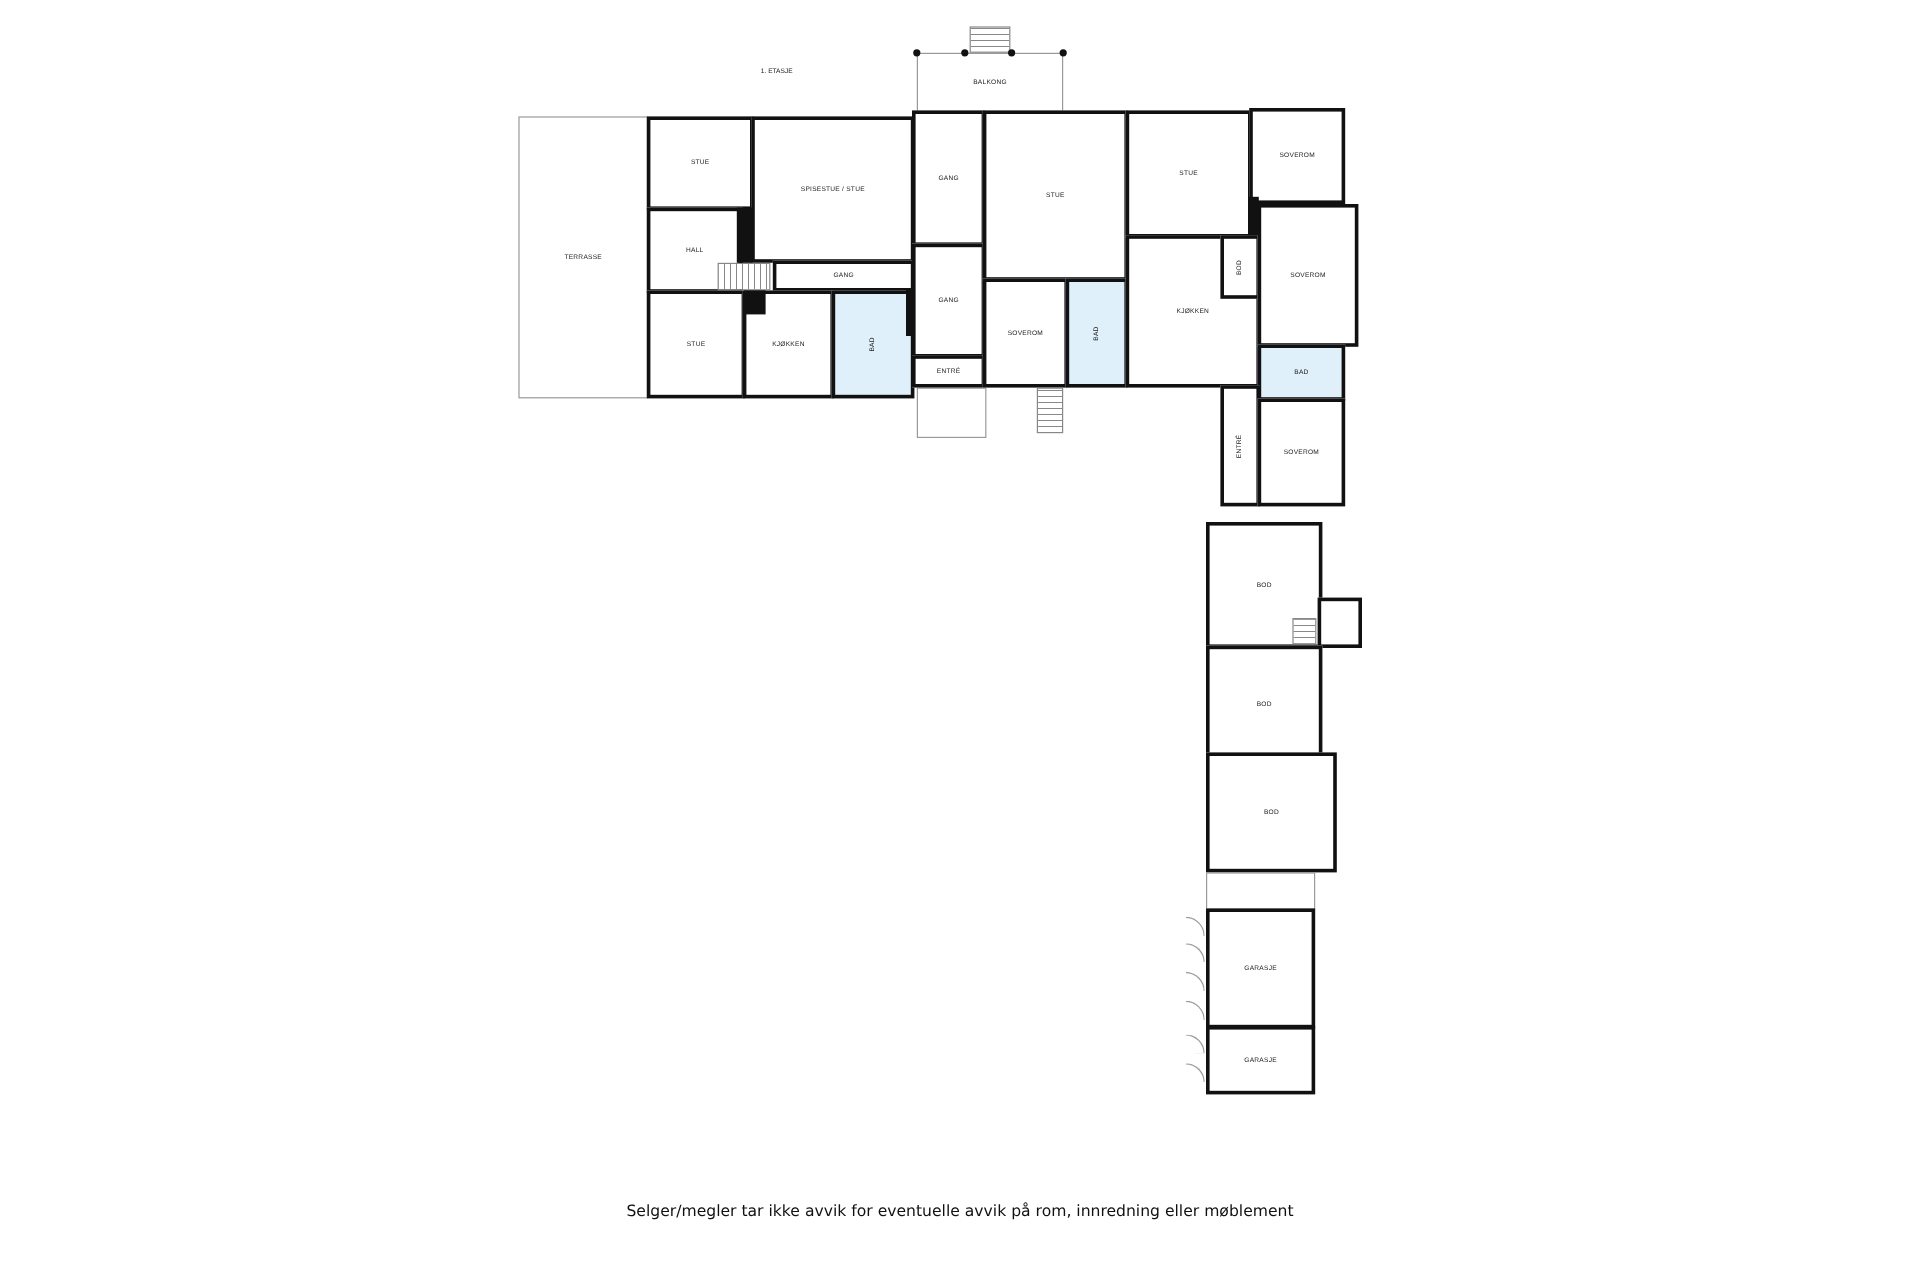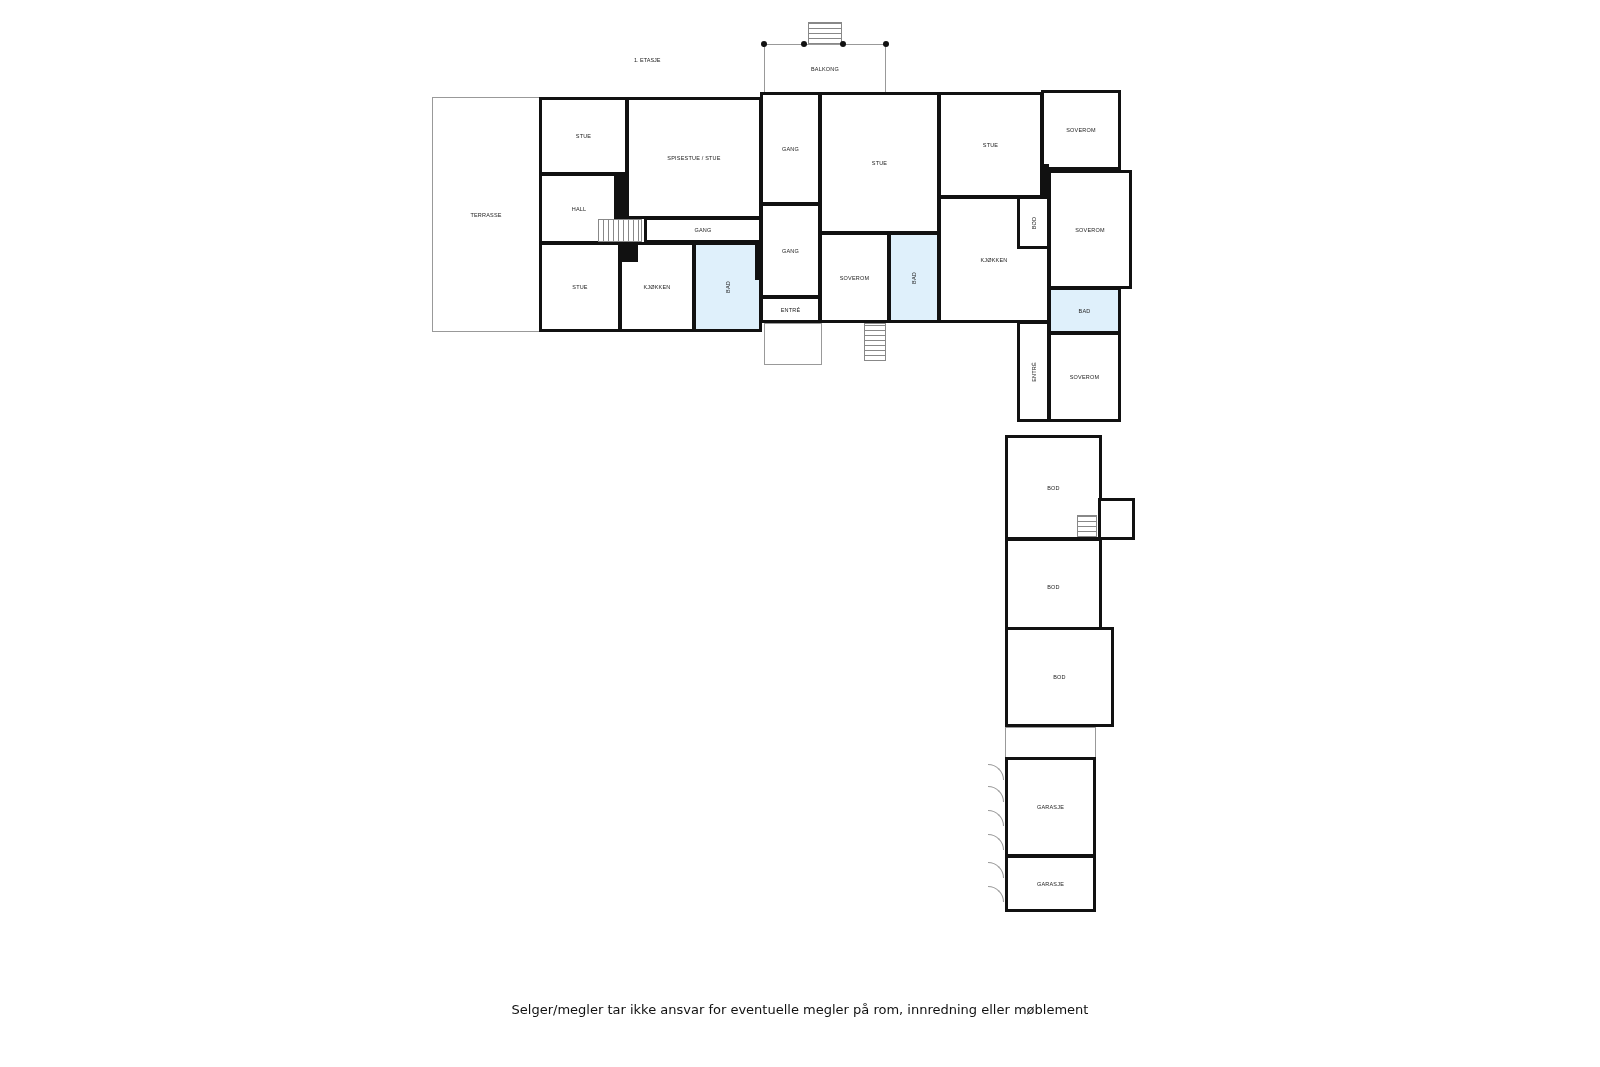--- a/index.html
+++ b/index.html
@@ -133,13 +133,13 @@
     <div class="wall-block" style="left: 1040px; top: 164px; width: 9px; height: 32px;"></div>
     <div class="wall-block" style="left: 755px; top: 240px; width: 7px; height: 40px;"></div>
     <div class="door-arc" style="left: 988px; top: 764px;"></div>
     <div class="door-arc" style="left: 988px; top: 786px;"></div>
     <div class="door-arc" style="left: 988px; top: 810px;"></div>
     <div class="door-arc" style="left: 988px; top: 834px;"></div>
     <div class="door-arc" style="left: 988px; top: 862px;"></div>
     <div class="door-arc" style="left: 988px; top: 886px;"></div>
   </div>
 
-<div class="footer">Selger/megler tar ikke ansvar for eventuelle megler på rom, innredning eller møblement</div>
+<div class="footer">Selger/megler tar ikke avvik for eventuelle avvik på rom, innredning eller møblement</div>
 
 </body></html>

